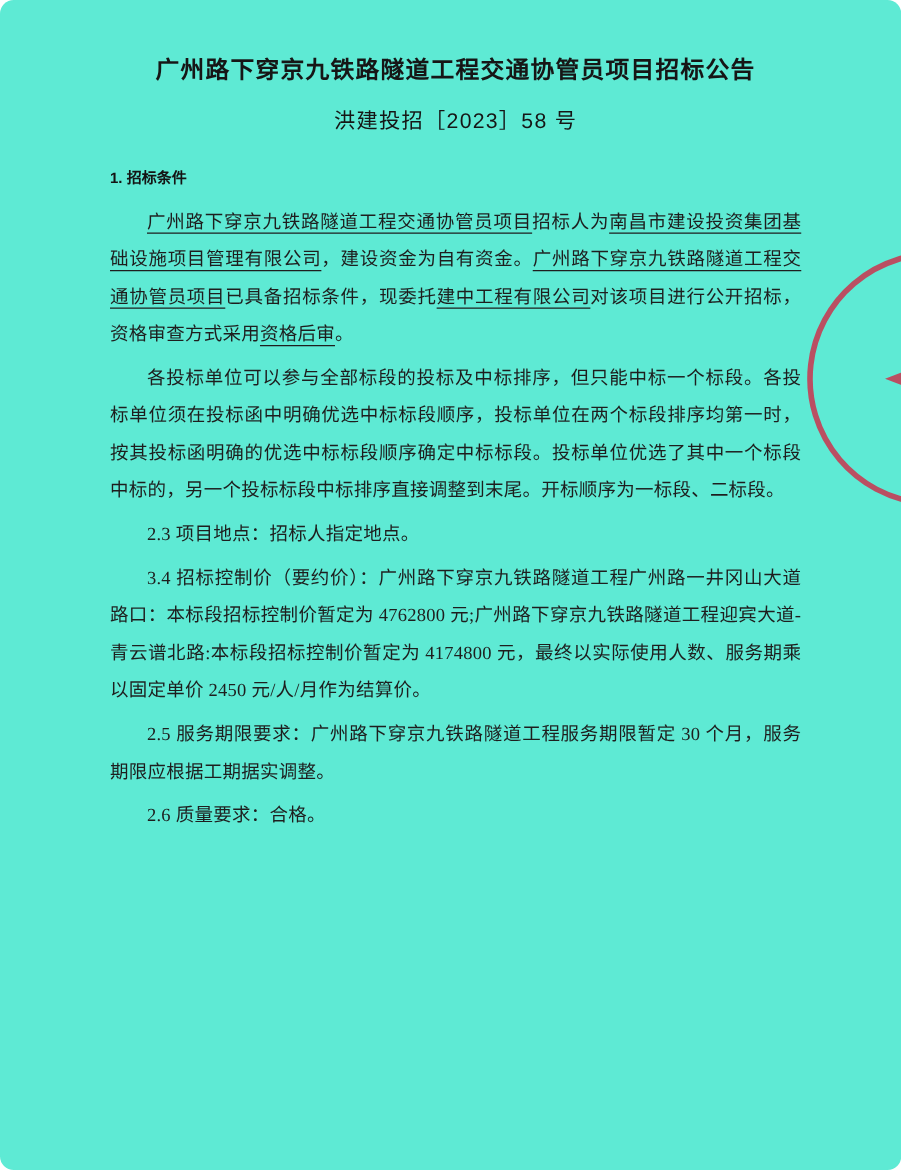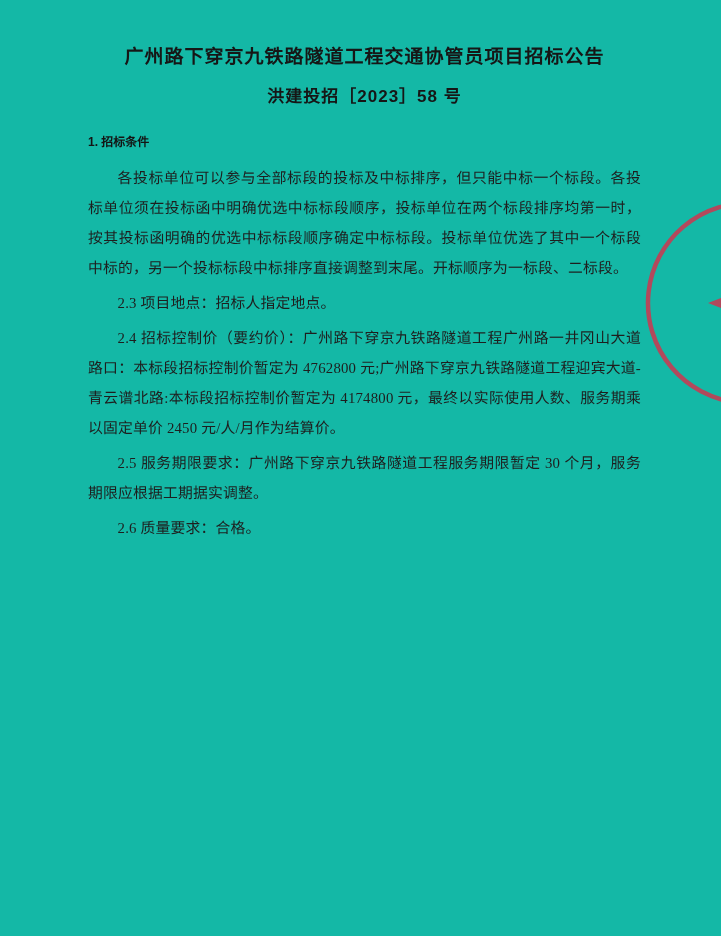--- a/index.html
+++ b/index.html
@@ -13,35 +13,36 @@
     font-family:"Liberation Serif","DejaVu Serif",serif;
     color:var(--ink);
     overflow:hidden;
     position:relative;
   }
   .page{
     position:relative;
     width:721px;height:936px;
     padding:44px 80px 40px 88px;
     overflow:hidden;
-    background:#14b8a6;
+    background:#5eead4;
+    border-radius:11px;
   }
   .doc-title{
     font-family:"Liberation Sans","DejaVu Sans",sans-serif;
     font-weight:700;
     font-size:19px;
     line-height:26px;
     text-align:center;
     letter-spacing:1px;
     margin-bottom:15px;
     color:#161616;
   }
   .doc-number{
     font-family:"Liberation Sans","DejaVu Sans",sans-serif;
-    font-weight:700;
+    font-weight:400;
     font-size:17px;
     line-height:24px;
     text-align:center;
     letter-spacing:1px;
     margin-bottom:22px;
     color:#161616;
   }
   .sec-heading{
     font-family:"Liberation Sans","DejaVu Sans",sans-serif;
     font-weight:700;
@@ -79,23 +80,24 @@
 <body>
 
 <div class="page">
 
   <h1 class="doc-title">广州路下穿京九铁路隧道工程交通协管员项目招标公告</h1>
 
   <h2 class="doc-number">洪建投招［2023］58 号</h2>
 
   <div>
       <h3 class="sec-heading">1. 招标条件</h3>
+      <p class="para"><span class="u">广州路下穿京九铁路隧道工程交通协管员项目</span><span>招标人为</span><span class="u">南昌市建设投资集团基础设施项目管理有限公司</span><span>，建设资金为自有资金。</span><span class="u">广州路下穿京九铁路隧道工程交通协管员项目</span><span>已具备招标条件，现委托</span><span class="u">建中工程有限公司</span><span>对该项目进行公开招标，资格审查方式采用</span><span class="u">资格后审</span><span>。</span></p>
       <p class="para"><span>各投标单位可以参与全部标段的投标及中标排序，但只能中标一个标段。各投标单位须在投标函中明确优选中标标段顺序，投标单位在两个标段排序均第一时，按其投标函明确的优选中标标段顺序确定中标标段。投标单位优选了其中一个标段中标的，另一个投标标段中标排序直接调整到末尾。开标顺序为一标段、二标段。</span></p>
       <p class="para"><span>2.3 项目地点：招标人指定地点。</span></p>
-      <p class="para"><span>2.4 招标控制价（要约价）：广州路下穿京九铁路隧道工程广州路一井冈山大道路口：本标段招标控制价暂定为 4762800 元;广州路下穿京九铁路隧道工程迎宾大道-青云谱北路:本标段招标控制价暂定为 4174800 元，最终以实际使用人数、服务期乘以固定单价 2450 元/人/月作为结算价。</span></p>
+      <p class="para"><span>3.4 招标控制价（要约价）：广州路下穿京九铁路隧道工程广州路一井冈山大道路口：本标段招标控制价暂定为 4762800 元;广州路下穿京九铁路隧道工程迎宾大道-青云谱北路:本标段招标控制价暂定为 4174800 元，最终以实际使用人数、服务期乘以固定单价 2450 元/人/月作为结算价。</span></p>
       <p class="para"><span>2.5 服务期限要求：广州路下穿京九铁路隧道工程服务期限暂定 30 个月，服务期限应根据工期据实调整。</span></p>
       <p class="para"><span>2.6 质量要求：合格。</span></p>
     </div>
 
   <div class="seal-wrap">
     <svg width="220" height="220" viewBox="0 0 220 220">
       <defs>
         <path id="sealArc" d="M110,188 A78,78 0 1 1 109.9,188" fill="none"></path>
       </defs>
       <g transform="rotate(-62 110 110)">

